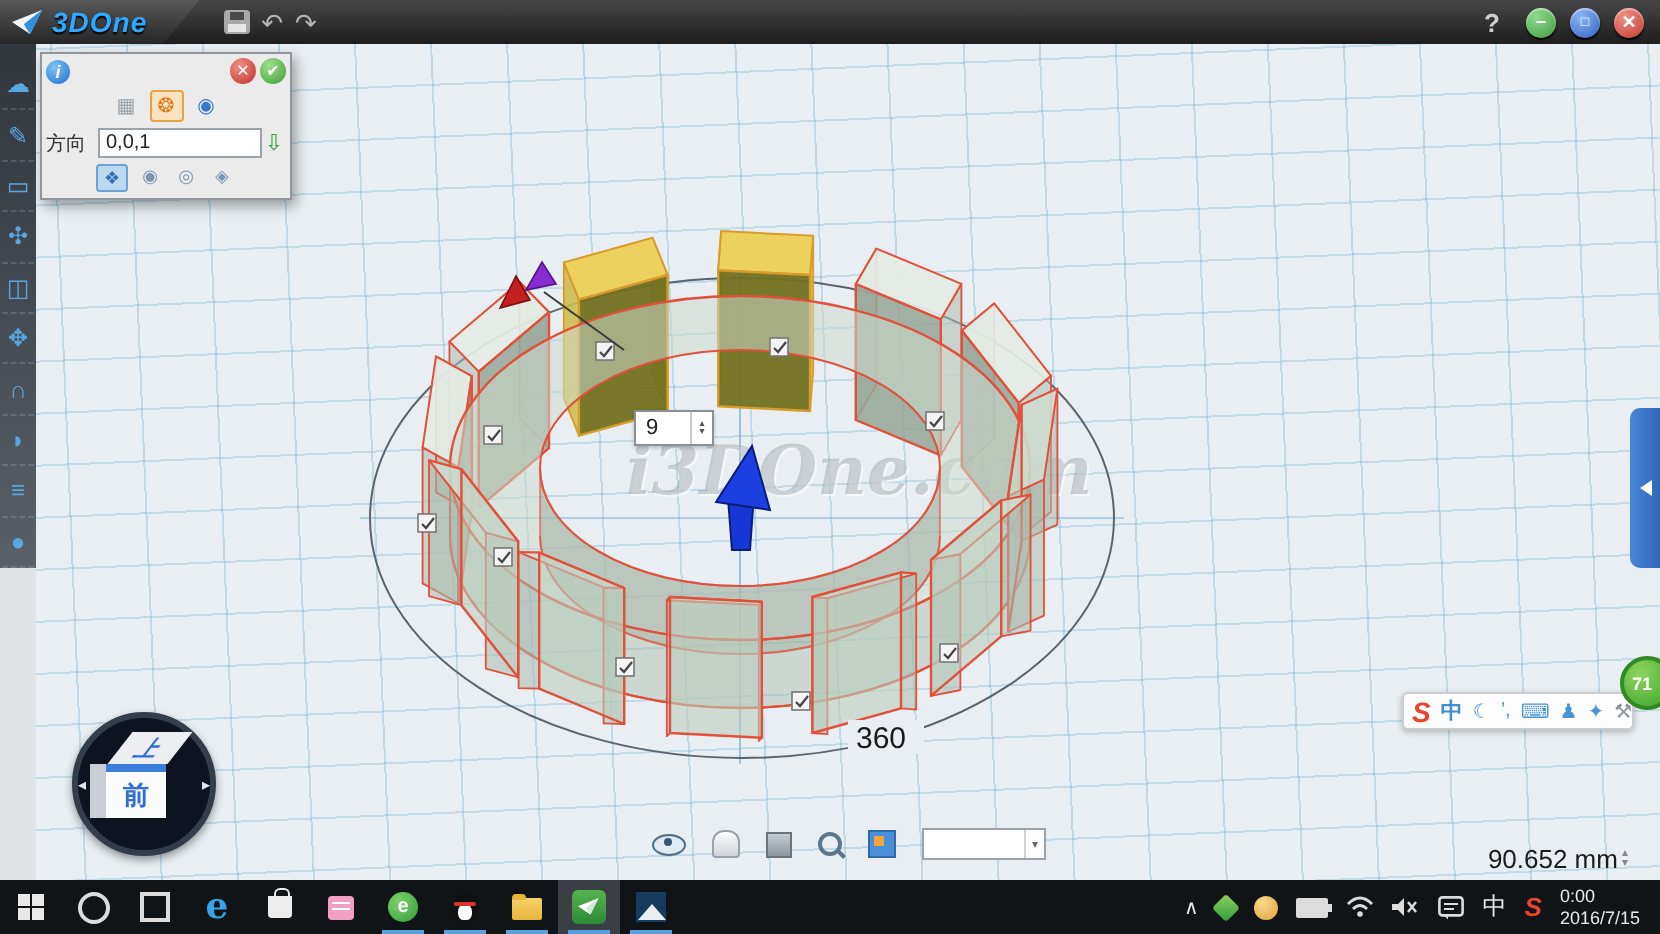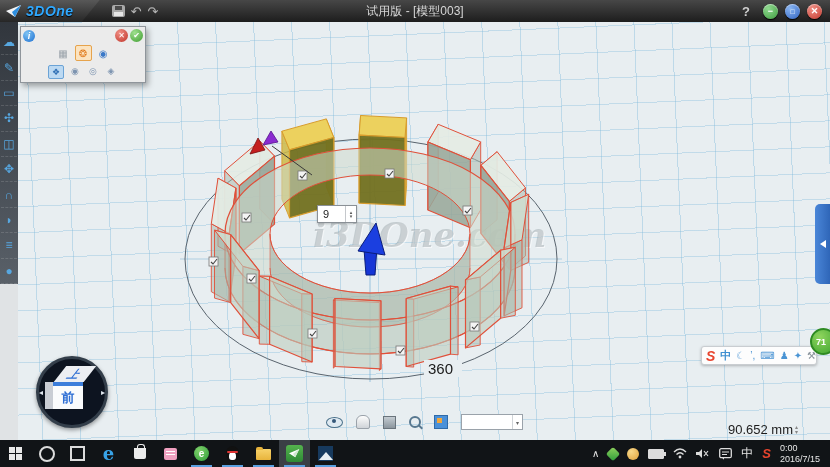--- a/index.html
+++ b/index.html
@@ -101,21 +101,21 @@
     border-radius:6px 6px 2px 2px;}
   .i-cube{width:11px;height:11px;background:linear-gradient(#c4ccd2,#8c969e);border:1px solid #6a747c;}
   .i-mag{width:8px;height:8px;border:2px solid #57778f;border-radius:50%;position:relative;}
   .i-mag:after{content:"";position:absolute;left:7px;top:8px;width:5px;height:2px;background:#57778f;transform:rotate(45deg);}
   .i-grid{width:12px;height:12px;background:#4a90d8;border:1px solid #2f6aa8;position:relative;}
   .i-grid:after{content:"";position:absolute;left:2px;top:2px;width:5px;height:5px;background:#f0a63c;}
   .vcombo{width:60px;height:14px;background:#fff;border:1px solid #9aa2aa;display:flex;align-items:center;}
   .vcombo .cv{flex:1;font-size:9px;color:#333;padding-left:3px;}
   .vcombo .ca{width:9px;height:100%;display:flex;align-items:center;justify-content:center;font-size:6px;color:#666;border-left:1px solid #d0d4d8;}
 
-  .measure{position:absolute;right:32px;top:400px;font-size:13px;color:#1c1c1c;z-index:10;display:flex;align-items:center;gap:2px;}
+  .measure{position:absolute;right:16px;top:400px;font-size:13px;color:#1c1c1c;z-index:10;display:flex;align-items:center;gap:2px;}
   .measure .mini{font-size:6px;color:#888;line-height:5px;}
 
   
   .sogou{position:absolute;left:683px;top:324px;width:116px;height:19px;background:#fdfdfd;
     border:1px solid #c9cdd1;border-radius:3px;box-shadow:0 1px 3px rgba(0,0,0,.25);
     display:flex;align-items:center;gap:5px;padding:0 4px;box-sizing:border-box;z-index:15;}
   .sg-logo{color:#e8442e;font-weight:bold;font-style:italic;font-size:14px;line-height:14px;}
   .sg-mode{color:#3f8fd0;font-size:11px;font-weight:bold;}
   .sg-ic{color:#4a94d4;font-size:10px;}
   .sg-ic.gray{color:#8a949c;}
@@ -176,21 +176,20 @@
         <polygon points="0,6 15,0 9,12" fill="#f2f4f6"></polygon>
         <polygon points="6,7 15,0 9,12 7,9" fill="#2f8fe0"></polygon>
       </svg>
       <span class="logo-text">3DOne</span>
     </div>
     <div class="tb-tools">
       <span class="disk"></span>
       <span class="tb-glyph">↶</span>
       <span class="tb-glyph">↷</span>
     </div>
-    <div class="tb-title">试用版 - [模型003]</div>
     <div class="tb-right">
       <span class="help">?</span>
       <span class="winbtn min">−</span>
       <span class="winbtn res">□</span>
       <span class="winbtn cls">✕</span>
     </div>
   </div>
 
   <div class="sidebar">
     <div class="sidebar-dark">
@@ -334,20 +333,25 @@
         <span class="info-badge">i</span>
         <span class="sp"></span>
         <span class="dlg-x">✕</span>
         <span class="dlg-ok">✔</span>
       </div>
       <div class="dlg-patterns">
         <span class="pat">▦</span>
         <span class="pat active">❂</span>
         <span class="pat blue">◉</span>
       </div>
+      <div class="dlg-row">
+        <span class="dlg-label">方向</span>
+        <span class="dlg-field">0,0,1</span>
+        <span class="dlg-pick">⇩</span>
+      </div>
       <div class="dlg-opts">
         <span class="opt active">❖</span>
         <span class="opt">◉</span>
         <span class="opt">◎</span>
         <span class="opt">◈</span>
       </div>
     </div>
 
     <div class="viewcube">
       <div class="vc-circle"></div>

